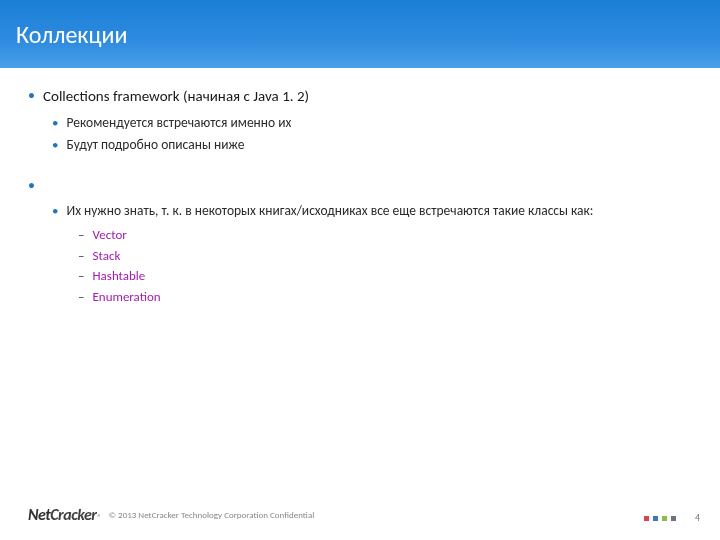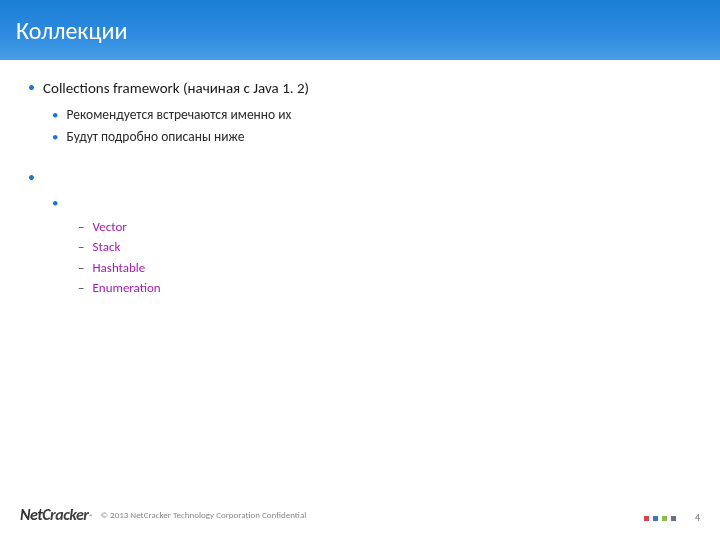--- a/index.html
+++ b/index.html
@@ -1,32 +1,32 @@
 <!DOCTYPE html>
 <html><head>
   <meta charset="utf-8">
   <style>
     * { margin: 0; padding: 0; box-sizing: border-box; }
     body { width: 720px; height: 540px; font-family: Calibri, Arial, sans-serif; background: #fff; position: relative; overflow: hidden; }
-    .header { height: 60px; background: linear-gradient(to bottom, #1a7fd6 0%, #2e8bdf 60%, #4aa0e8 100%); display: flex; align-items: center; padding-left: 16px; }
+    .header { height: 68px; background: linear-gradient(to bottom, #1a7fd6 0%, #2e8bdf 60%, #4aa0e8 100%); display: flex; align-items: center; padding-left: 16px; }
     .header-title { color: #fff; font-size: 24px; font-weight: 400; }
     .content { padding: 18px 28px 0 28px; font-size: 14px; color: #2b2b2b; }
     .l1 { margin-bottom: 20px; }
     .l1-item { display: flex; gap: 8px; margin-bottom: 4px; }
     .l1-bullet { color: #2075c7; font-size: 14px; line-height: 1.4; }
     .l1-text { font-weight: 400; color: #1a1a1a; font-size: 15px; line-height: 1.4; }
     .l2 { padding-left: 24px; margin-top: 6px; }
     .l2-item { display: flex; gap: 8px; margin-bottom: 2px; }
     .l2-bullet { color: #2075c7; font-size: 13px; line-height: 1.5; }
     .l2-text { font-size: 13.5px; line-height: 1.5; color: #2b2b2b; }
     .l3 { padding-left: 26px; margin-top: 4px; }
     .l3-item { display: flex; gap: 8px; margin-bottom: 1px; }
     .l3-dash { color: #333; font-size: 13px; line-height: 1.5; }
     .l3-text { font-size: 13px; line-height: 1.5; color: #a21caf; }
-    .footer { position: absolute; bottom: 16px; left: 0; right: 0; padding: 0 20px; display: flex; align-items: center; }
+    .footer { position: absolute; bottom: 16px; left: 8px; right: 0; padding: 0 20px; display: flex; align-items: center; }
     .logo { display: flex; align-items: baseline; font-weight: 900; font-style: italic; letter-spacing: -0.5px; }
     .logo-net { color: #333; font-size: 16px; }
     .logo-cracker { color: #404040; font-size: 16px; }
     .logo-r { font-size: 7px; color: #555; font-style: normal; font-weight: 400; vertical-align: super; margin-left: 1px; }
     .copyright { margin-left: 8px; font-size: 9px; color: #888; }
     .dots { position: absolute; right: 44px; bottom: 19px; display: flex; gap: 4px; }
     .dot { width: 5px; height: 5px; }
     .pagenum { position: absolute; right: 20px; bottom: 16px; font-size: 10px; color: #777; }
   </style>
 </head>
@@ -55,20 +55,21 @@
     </div>
   </div>
 
   <div class="l1">
     <div class="l1-item">
       <span class="l1-bullet">•</span>
     </div>
     <div class="l2">
       <div class="l2-item">
         <span class="l2-bullet">•</span>
+        <span class="l2-text">Их нужно знать, т. к. в некоторых книгах/исходниках все еще встречаются такие классы как:</span>
       </div>
       <div class="l3">
         <div class="l3-item">
           <span class="l3-dash">–</span>
           <span class="l3-text">Vector</span>
         </div>
         <div class="l3-item">
           <span class="l3-dash">–</span>
           <span class="l3-text">Stack</span>
         </div>

